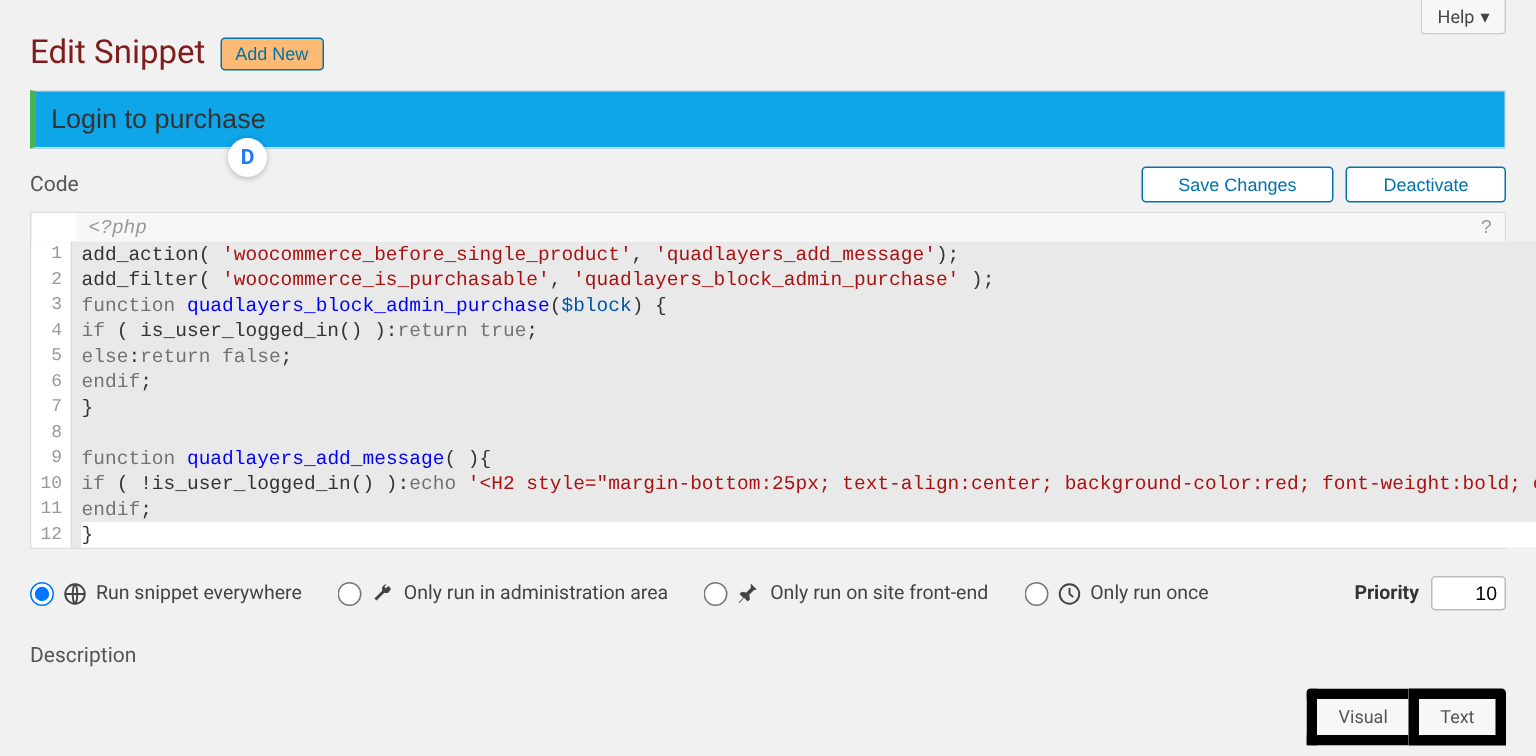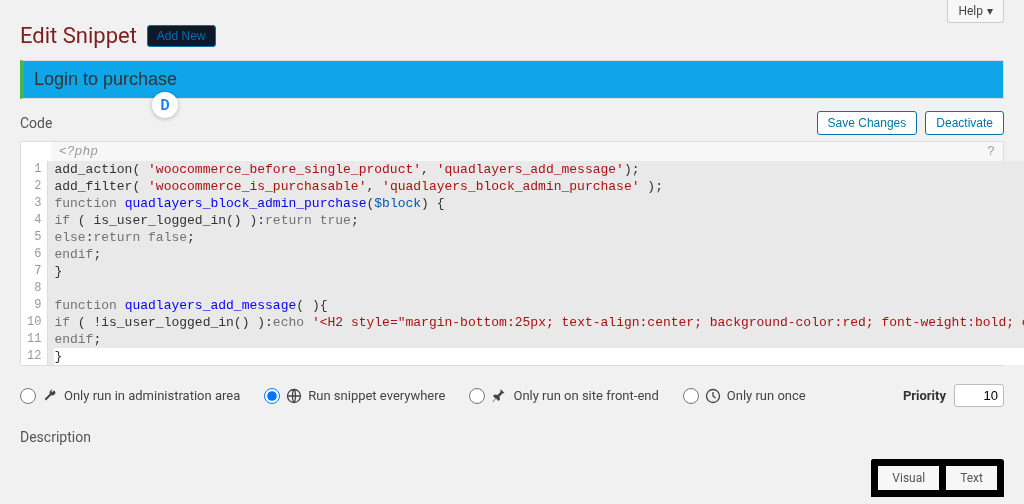--- a/index.html
+++ b/index.html
@@ -41,21 +41,21 @@
       font-weight: 400;
       color: #7f1d1d;
       margin-right: 10px;
     }
     .add-new-btn {
       padding: 3px 9px;
       font-size: 12px;
       color: #0073aa;
       border: 1px solid #0073aa;
       border-radius: 3px;
-      background: #0f172a;
+      background: #fdba74;
       cursor: pointer;
     }
     .title-field {
       margin: 0 20px 12px;
     }
     .title-input {
       width: 100%;
       font-size: 18px;
       color: #333;
       padding: 8px 10px;
@@ -88,21 +88,21 @@
     }
     .section-label {
       font-size: 14px;
       color: #555;
     }
     .action-buttons {
       display: flex;
       gap: 8px;
     }
     .outline-btn {
-      padding: 4px 10px;
+      padding: 4px 24px;
       font-size: 12px;
       color: #0073aa;
       border: 1px solid #0073aa;
       border-radius: 3px;
       background: #fff;
       cursor: pointer;
     }
     .code-wrapper {
       margin: 0 20px 10px;
       border: 1px solid #ddd;
@@ -270,37 +270,37 @@
       <div><span class="kw">function</span> <span class="def">quadlayers_add_message</span>( ){</div>
       <div><span class="kw">if</span> ( !is_user_logged_in() ):<span class="kw">echo</span> <span class="str">'&lt;H2 style="margin-bottom:25px; text-align:center; background-color:red; font-weight:bold; color:wheat;"&gt;PLEASE LOGIN TO PURCHASE THIS PRODUCT&lt;/h2&gt;'</span>;</div>
       <div><span class="kw">endif</span>;</div>
       <div class="last">}</div>
     </div>
   </div>
 </div>
 
 <div class="run-options">
   <label class="radio-opt">
-    <input type="radio" name="scope" style="">
-    <span class="opt-icon">
-      <svg width="16" height="16" viewBox="0 0 16 16" fill="#444">
-          <path d="M13.5 4.2a3.2 3.2 0 0 1-4.3 3L4 12.4l-1.4-1.4 5.2-5.2a3.2 3.2 0 0 1 3-4.3l-1.6 1.6 1.1 1.1 1.6-1.6c.9.6 1.6 1.6 1.6 1.6z"></path>
-        </svg>
-    </span>
-    <span>Only run in administration area</span>
-  </label>
-  <label class="radio-opt">
     <input type="radio" name="scope" checked="" style="">
     <span class="opt-icon">
       <svg width="16" height="16" viewBox="0 0 16 16" fill="none" stroke="#444" stroke-width="1.3">
           <circle cx="8" cy="8" r="6.5"></circle>
           <path d="M1.5 8h13M8 1.5c2 2 2 11 0 13M8 1.5c-2 2-2 11 0 13"></path>
         </svg>
     </span>
     <span>Run snippet everywhere</span>
+  </label>
+  <label class="radio-opt">
+    <input type="radio" name="scope" style="">
+    <span class="opt-icon">
+      <svg width="16" height="16" viewBox="0 0 16 16" fill="#444">
+          <path d="M13.5 4.2a3.2 3.2 0 0 1-4.3 3L4 12.4l-1.4-1.4 5.2-5.2a3.2 3.2 0 0 1 3-4.3l-1.6 1.6 1.1 1.1 1.6-1.6c.9.6 1.6 1.6 1.6 1.6z"></path>
+        </svg>
+    </span>
+    <span>Only run in administration area</span>
   </label>
   <label class="radio-opt">
     <input type="radio" name="scope" style="">
     <span class="opt-icon">
       <svg width="16" height="16" viewBox="0 0 16 16" fill="#444">
           <path d="M9.5 1l4 4-2 .5-3 3 .5 3-1.5 1.5-2.5-2.5L2 14l-.5-.5 3-3L2 8l1.5-1.5 3 .5 3-3z"></path>
         </svg>
     </span>
     <span>Only run on site front-end</span>
   </label>

